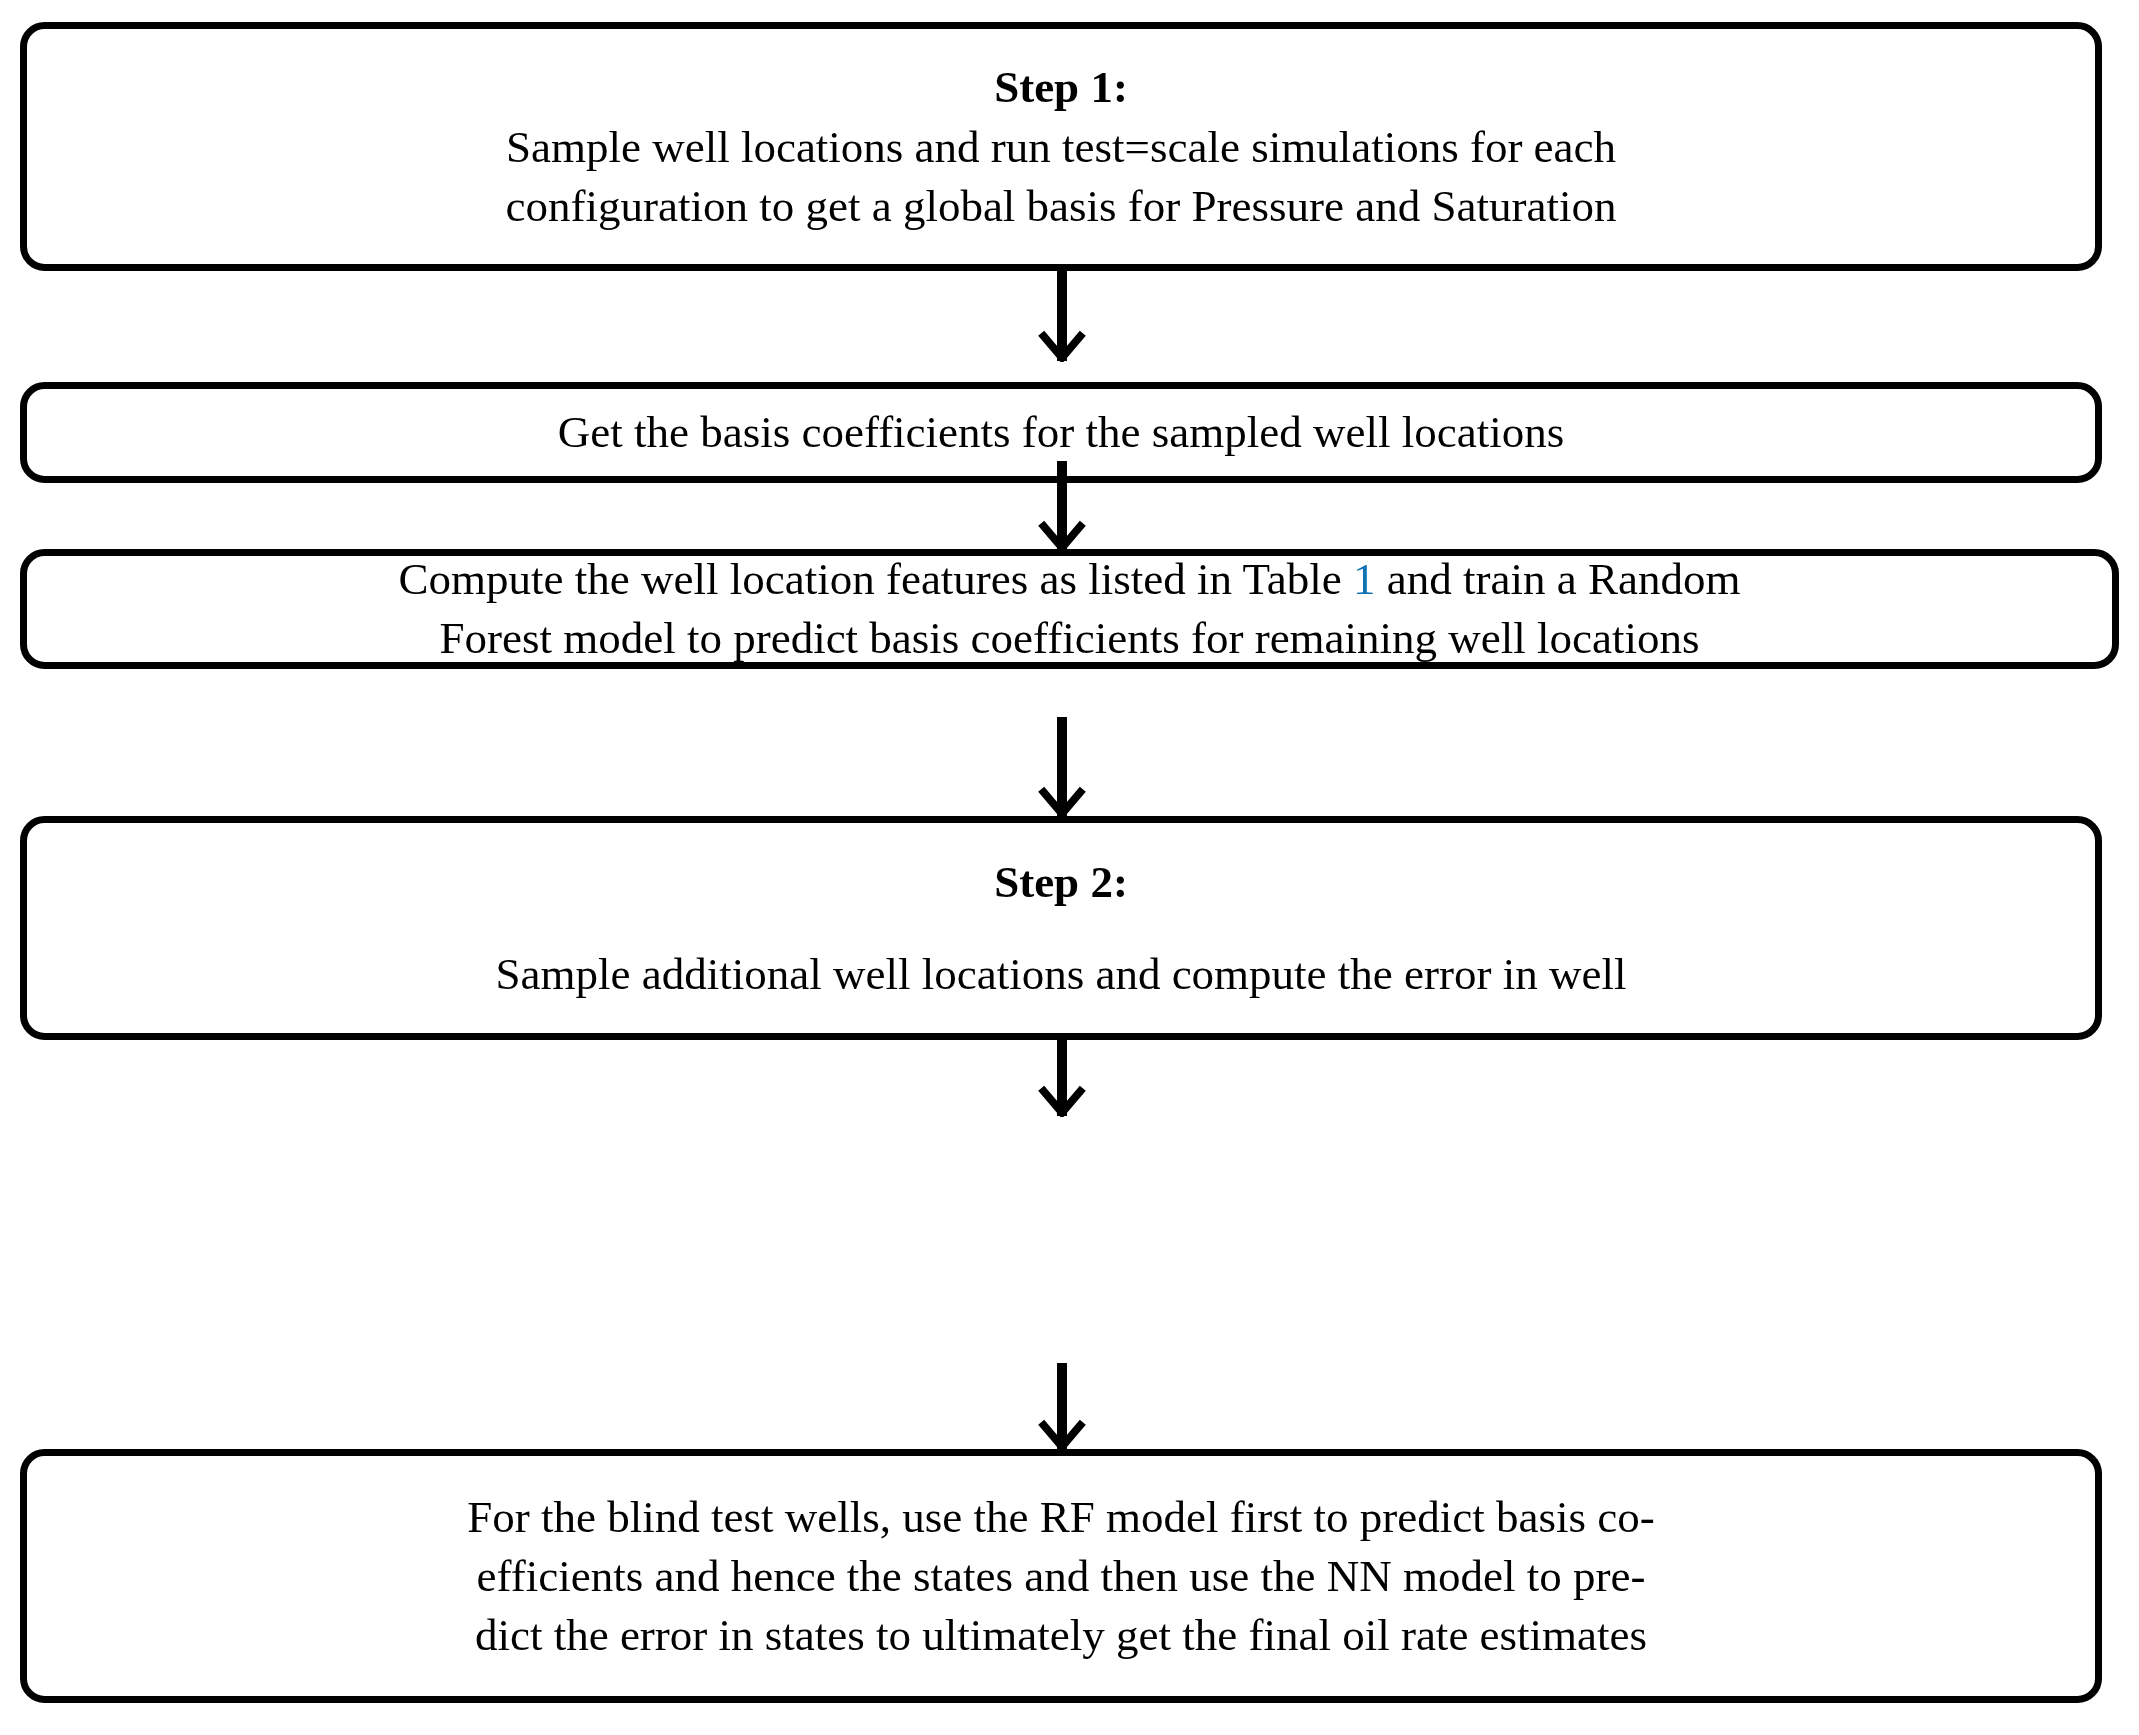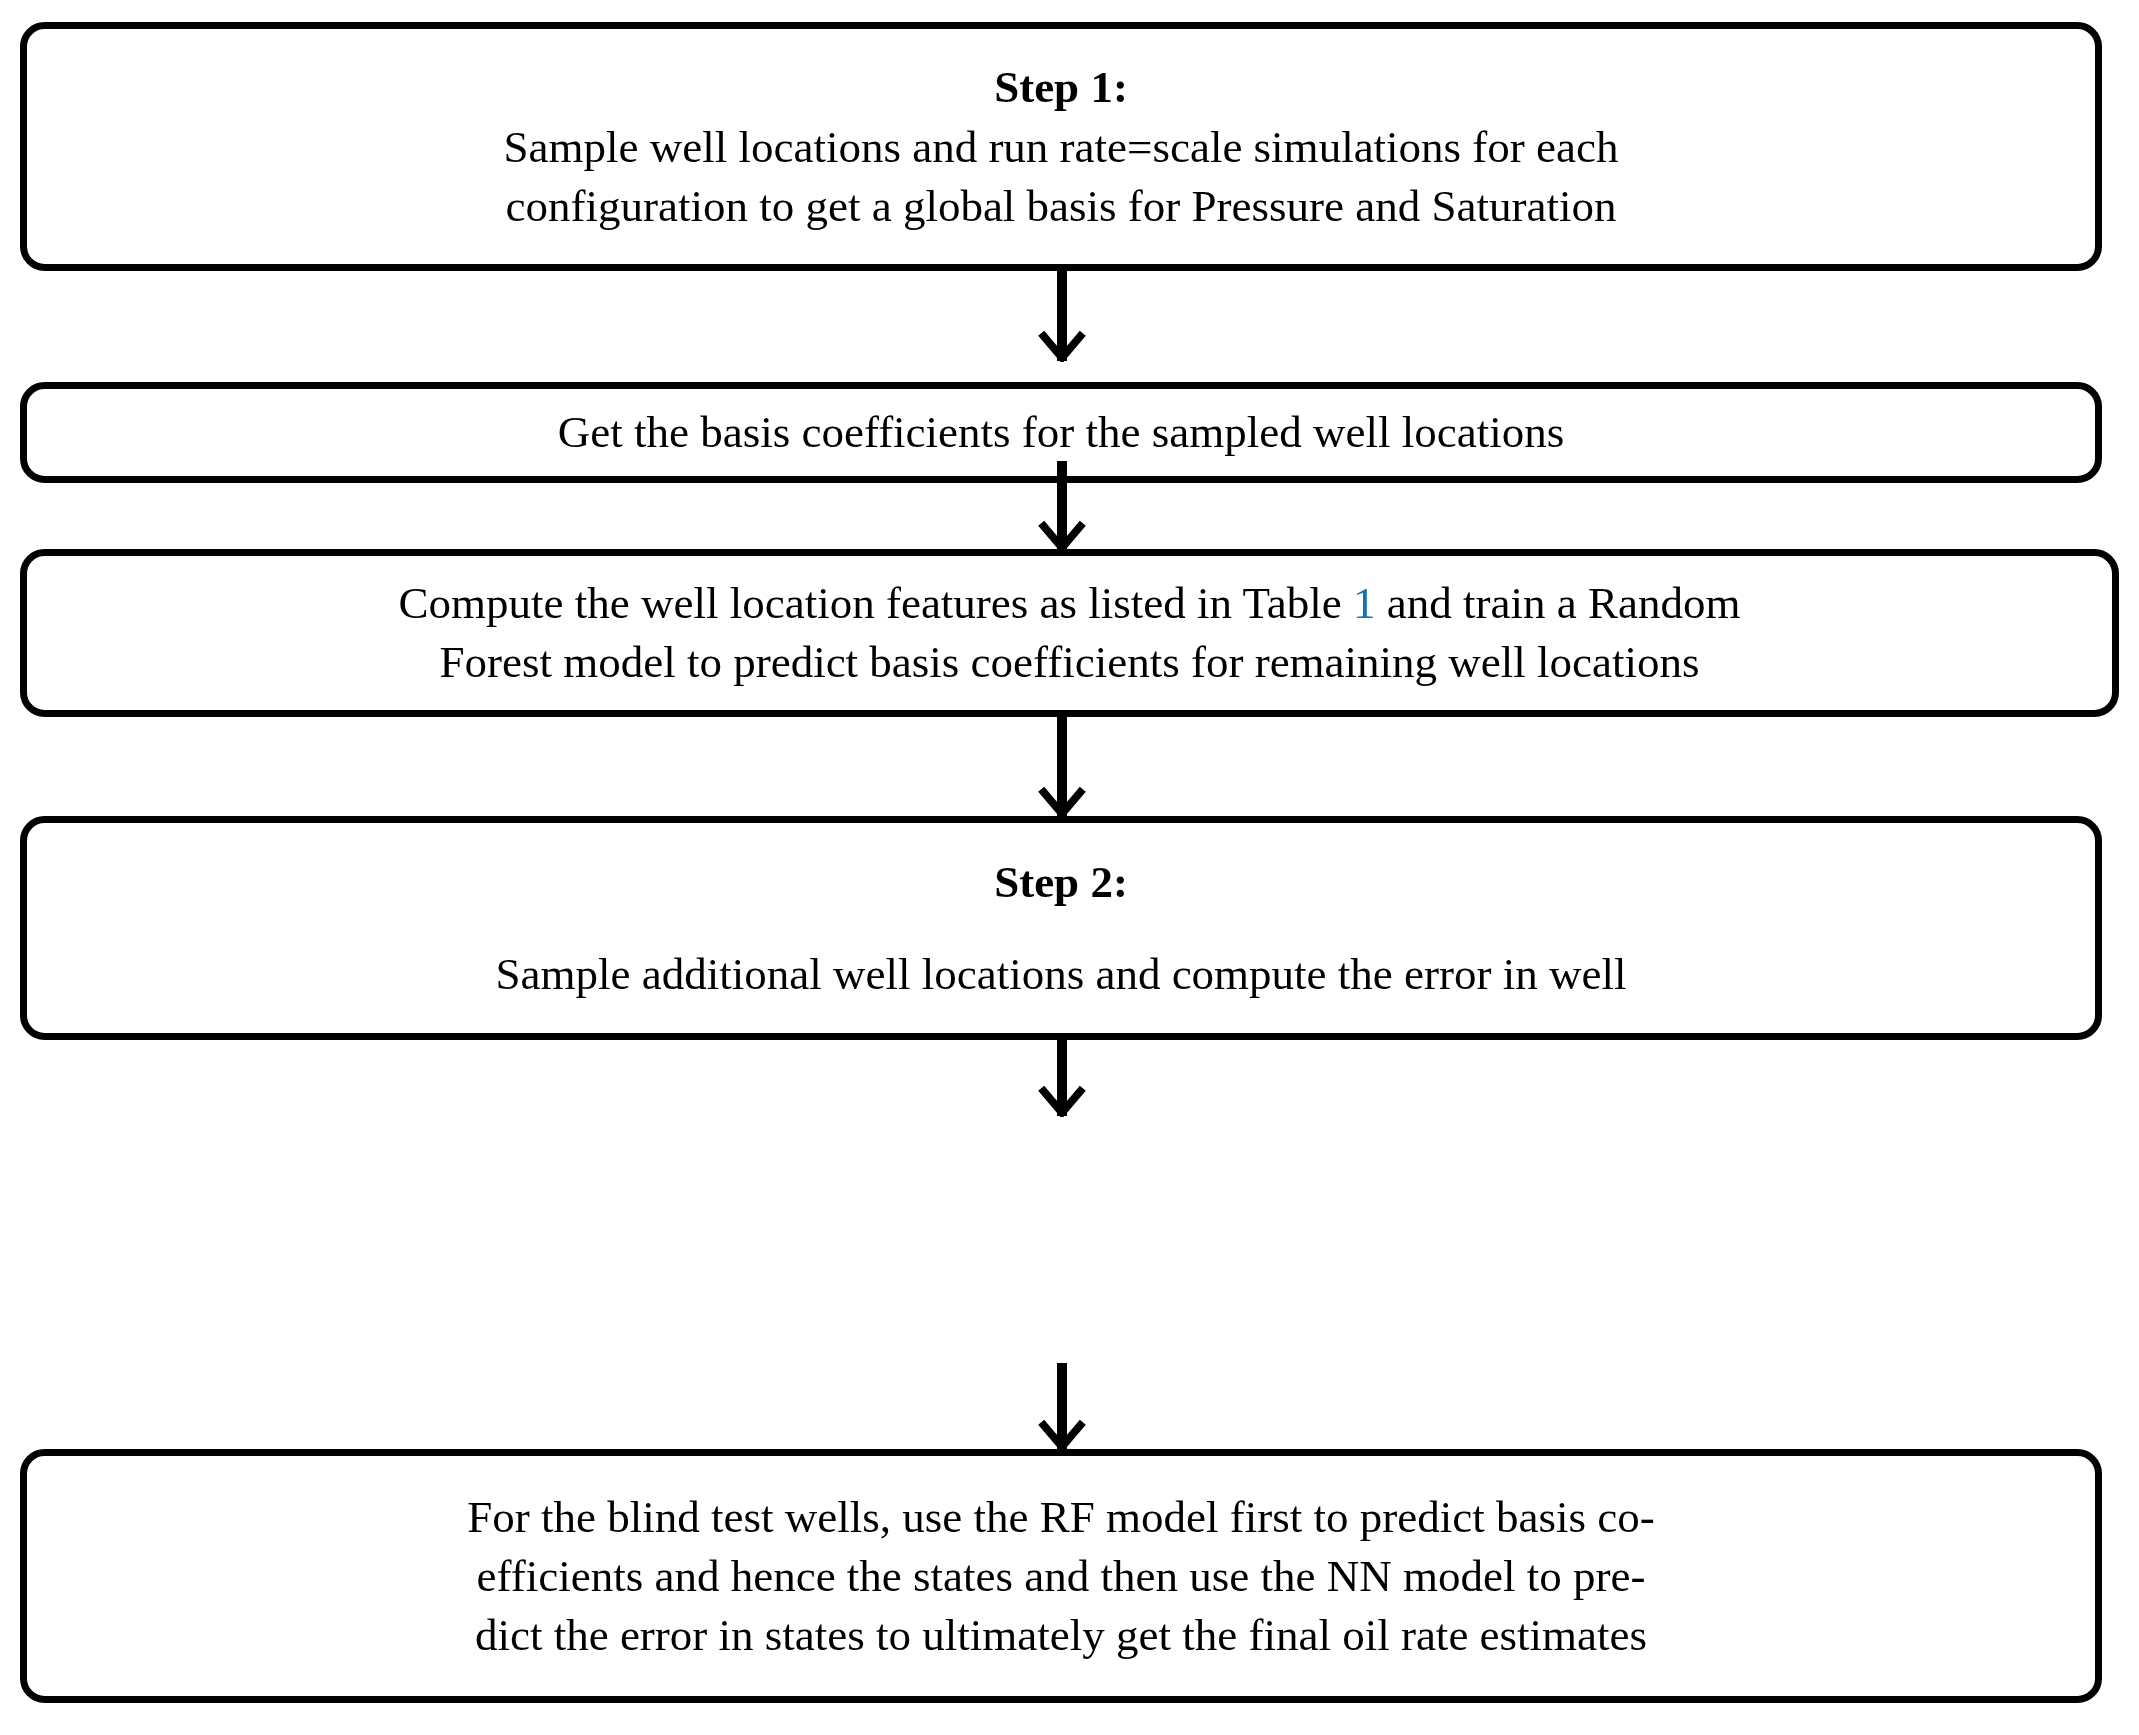--- a/index.html
+++ b/index.html
@@ -40,21 +40,21 @@
     font-size: 45px;
     line-height: 61px;
   }
   .ref {
     color: #1173b4;
   }
 
   
   #box-step1   { left: 20px;  top: 22px;   width: 2082px; height: 249px; }
   #box-basis   { left: 20px;  top: 341px;  width: 2082px; height: 101px; margin-top: 41px; }
-  #box-rf      { left: 20px;  top: 549px;  width: 2099px; height: 168px; }
+  #box-rf      { left: 20px;  top: 549px;  width: 2099px; height: 120px; }
   #box-step2   { left: 20px;  top: 816px; width: 2082px; height: 224px; gap: 32px; }
   #box-nn      { left: 20px;  top: 1115px; width: 2082px; height: 248px; }
   #box-final   { left: 20px;  top: 1449px; width: 2082px; height: 254px; }
 
   
   .arrow {
     position: absolute;
     left: 1057px;
     width: 17.4px;
   }
@@ -79,21 +79,21 @@
   #arrow-4 { top: 1040px; height: 76px; }
   #arrow-5 { top: 1363px; height: 87px; }
 </style>
 </head>
 <body>
 
 <div id="page">
 
   <div class="node" id="box-step1">
     <span class="line head">Step 1:</span>
-    <span class="line">Sample well locations and run rate=scale simulations for each</span>
+    <span class="line">Sample well locations and run test=scale simulations for each</span>
     <span class="line">configuration to get a global basis for Pressure and Saturation</span>
   </div>
 
   <div class="arrow" id="arrow-1">
     <div class="shaft"></div>
     <svg class="head" viewBox="0 0 66 46">
       <path d="M4 6 L33 40 L62 6" fill="none" stroke="#000000" stroke-width="11" stroke-linecap="butt" stroke-linejoin="miter"></path>
     </svg>
   </div>
 

